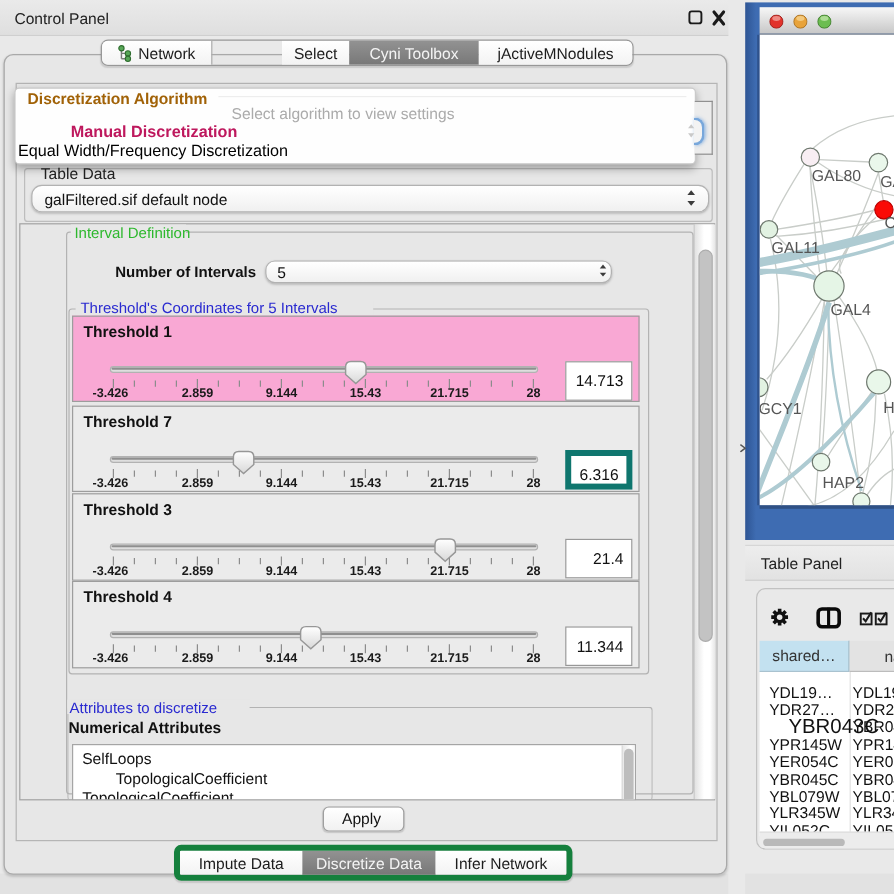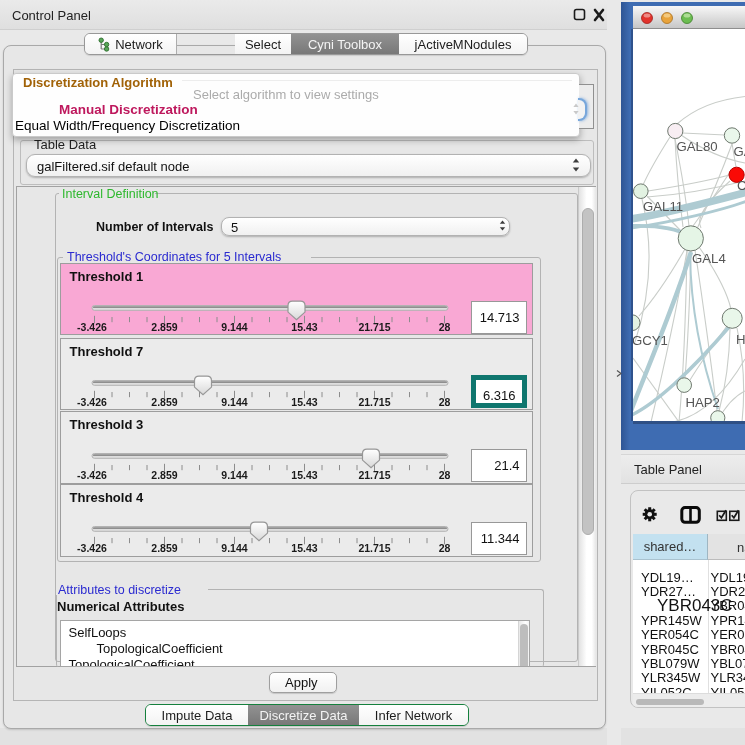--- a/index.html
+++ b/index.html
@@ -22,21 +22,21 @@
         <path d="M3.2 3.5 V12 M3.2 7.5 H7.5 M3.2 12 H7.5" stroke="#7a7a7a" stroke-width="1.2" fill="none"></path>
         <circle cx="3.2" cy="3.2" r="2.2" fill="#58a758" stroke="#2f6d2f" stroke-width="0.9"></circle>
         <circle cx="8.6" cy="7.5" r="2.2" fill="#58a758" stroke="#2f6d2f" stroke-width="0.9"></circle>
         <circle cx="8.6" cy="12" r="2.2" fill="#58a758" stroke="#2f6d2f" stroke-width="0.9"></circle>
       </svg>Network</div>
     <div style="width:58px;height:20px;background:linear-gradient(#ffffff,#f3f3f3);border-right:1px solid #adadad;display:flex;align-items:center;justify-content:center;font-size:13px;color:#1c1c1c;box-sizing:border-box;margin-top:28px;">Style</div>
     <div style="width:56px;height:20px;background:linear-gradient(#ffffff,#f3f3f3);display:flex;align-items:center;justify-content:center;font-size:13px;color:#1c1c1c;box-sizing:border-box;">Select</div>
     <div style="width:108px;height:20px;background:linear-gradient(#929292,#787878);display:flex;align-items:center;justify-content:center;font-size:13px;color:#f4f4f4;box-sizing:border-box;">Cyni Toolbox</div>
     <div style="width:128px;height:20px;background:linear-gradient(#ffffff,#f3f3f3);display:flex;align-items:center;justify-content:center;font-size:13px;color:#1c1c1c;box-sizing:border-box;">jActiveMNodules</div>
   </div>
-<div class="abs" style="left:145px;top:704px;width:322px;height:20px;border:1px solid #15803d;border-radius:6px;overflow:hidden;box-shadow:0 1px 1px rgba(0,0,0,0.12);display:flex;">
+<div class="abs" style="left:145px;top:704px;width:322px;height:20px;border:5px solid #15803d;border-radius:6px;overflow:hidden;box-shadow:0 1px 1px rgba(0,0,0,0.12);display:flex;">
     <div style="width:102px;height:20px;background:linear-gradient(#ffffff,#f3f3f3);display:flex;align-items:center;justify-content:center;font-size:13px;color:#1c1c1c;box-sizing:border-box;">Impute Data</div>
     <div style="width:111px;height:20px;background:linear-gradient(#929292,#787878);display:flex;align-items:center;justify-content:center;font-size:13px;color:#f4f4f4;box-sizing:border-box;">Discretize Data</div>
     <div style="width:109px;height:20px;background:linear-gradient(#ffffff,#f3f3f3);display:flex;align-items:center;justify-content:center;font-size:13px;color:#1c1c1c;box-sizing:border-box;">Infer Network</div>
   </div>
 <div class="abs" style="left:20px;top:140px;width:572px;height:43px;border:1px solid #bdbdbd;border-radius:3px;"></div>
 <div class="txt" style="left:34px;top:137.6px;font-size:13px;line-height:13px;color:#222;font-weight:normal;">Table Data</div>
 <div class="abs" style="left:26px;top:154px;width:563px;height:21px;background:linear-gradient(#ffffff,#f0f0f0);border:1px solid #b2b2b2;border-radius:9px;box-shadow:0 1px 2px rgba(0,0,0,0.25);"></div>
 <div class="txt" style="left:37px;top:159.6px;font-size:13px;line-height:13px;color:#111;font-weight:normal;">galFiltered.sif default node</div>
 <svg class="abs" style="left:571px;top:158px" width="10" height="14" viewBox="0 0 10 14">
     <path d="M5 0.5 L8.2 4.6 H1.8 Z" fill="#3c3c3c"></path>

